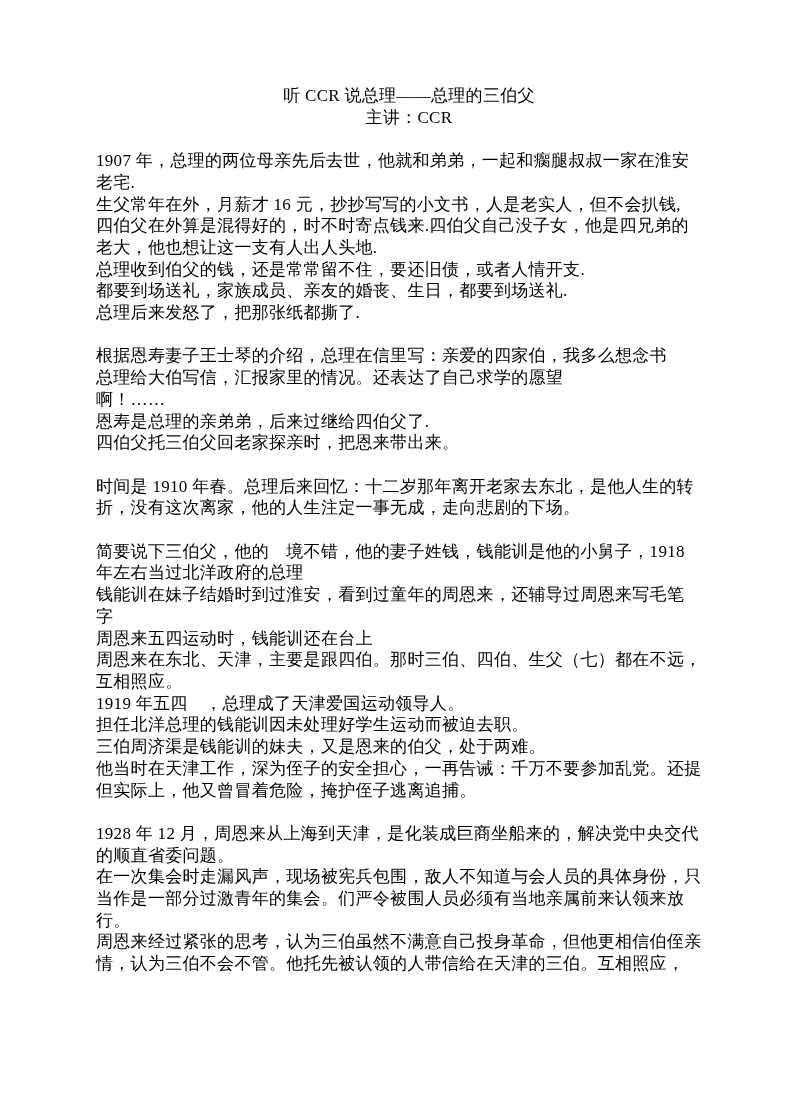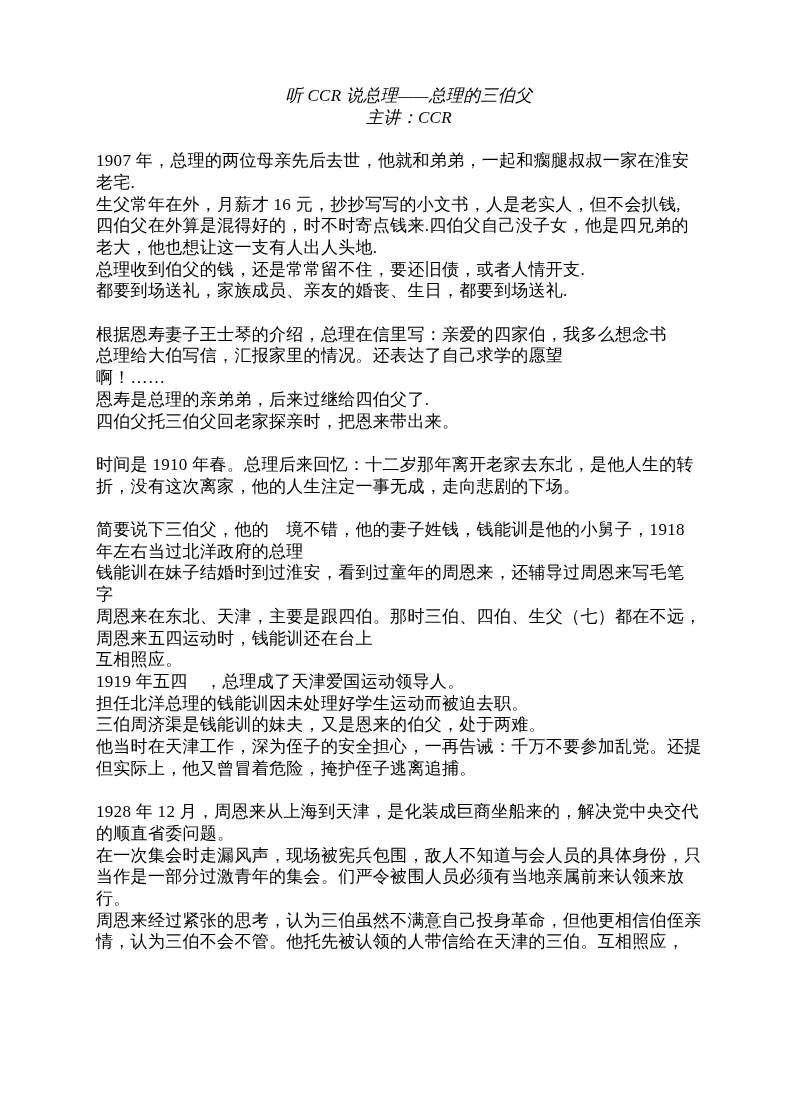--- a/index.html
+++ b/index.html
@@ -23,54 +23,54 @@
   }
   .line {
     font-size: 17px;
     line-height: 21.7px;
     min-height: 21.7px;
     letter-spacing: 0.3px;
     white-space: pre-wrap;
   }
   .center {
     text-align: center;
-    font-style: italic;
   }
 </style>
 </head>
 <body>
 
 <div class="page">
   <div class="line center">听 CCR 说总理——总理的三伯父</div>
   <div class="line center">主讲：CCR</div>
   <div class="line">&nbsp;</div>
   <div>
       <div class="line">1907 年，总理的两位母亲先后去世，他就和弟弟，一起和瘸腿叔叔一家在淮安</div>
       <div class="line">老宅.</div>
       <div class="line">生父常年在外，月薪才 16 元，抄抄写写的小文书，人是老实人，但不会扒钱,</div>
       <div class="line">四伯父在外算是混得好的，时不时寄点钱来.四伯父自己没子女，他是四兄弟的</div>
       <div class="line">老大，他也想让这一支有人出人头地.</div>
       <div class="line">总理收到伯父的钱，还是常常留不住，要还旧债，或者人情开支.</div>
       <div class="line">都要到场送礼，家族成员、亲友的婚丧、生日，都要到场送礼.</div>
+      <div class="line">总理后来发怒了，把那张纸都撕了.</div>
       <div class="line">&nbsp;</div>
       <div class="line">根据恩寿妻子王士琴的介绍，总理在信里写：亲爱的四家伯，我多么想念书</div>
       <div class="line">总理给大伯写信，汇报家里的情况。还表达了自己求学的愿望</div>
       <div class="line">啊！……</div>
       <div class="line">恩寿是总理的亲弟弟，后来过继给四伯父了.</div>
       <div class="line">四伯父托三伯父回老家探亲时，把恩来带出来。</div>
       <div class="line">&nbsp;</div>
       <div class="line">时间是 1910 年春。总理后来回忆：十二岁那年离开老家去东北，是他人生的转</div>
       <div class="line">折，没有这次离家，他的人生注定一事无成，走向悲剧的下场。</div>
       <div class="line">&nbsp;</div>
       <div class="line">简要说下三伯父，他的　境不错，他的妻子姓钱，钱能训是他的小舅子，1918</div>
       <div class="line">年左右当过北洋政府的总理</div>
       <div class="line">钱能训在妹子结婚时到过淮安，看到过童年的周恩来，还辅导过周恩来写毛笔</div>
       <div class="line">字</div>
+      <div class="line">周恩来五四运动时，钱能训还在台上</div>
       <div class="line">周恩来在东北、天津，主要是跟四伯。那时三伯、四伯、生父（七）都在不远，</div>
-      <div class="line">周恩来五四运动时，钱能训还在台上</div>
       <div class="line">互相照应。</div>
       <div class="line">1919 年五四　，总理成了天津爱国运动领导人。</div>
       <div class="line">担任北洋总理的钱能训因未处理好学生运动而被迫去职。</div>
       <div class="line">三伯周济渠是钱能训的妹夫，又是恩来的伯父，处于两难。</div>
       <div class="line">他当时在天津工作，深为侄子的安全担心，一再告诫：千万不要参加乱党。还提</div>
       <div class="line">但实际上，他又曾冒着危险，掩护侄子逃离追捕。</div>
       <div class="line">&nbsp;</div>
       <div class="line">1928 年 12 月，周恩来从上海到天津，是化装成巨商坐船来的，解决党中央交代</div>
       <div class="line">的顺直省委问题。</div>
       <div class="line">在一次集会时走漏风声，现场被宪兵包围，敌人不知道与会人员的具体身份，只</div>

